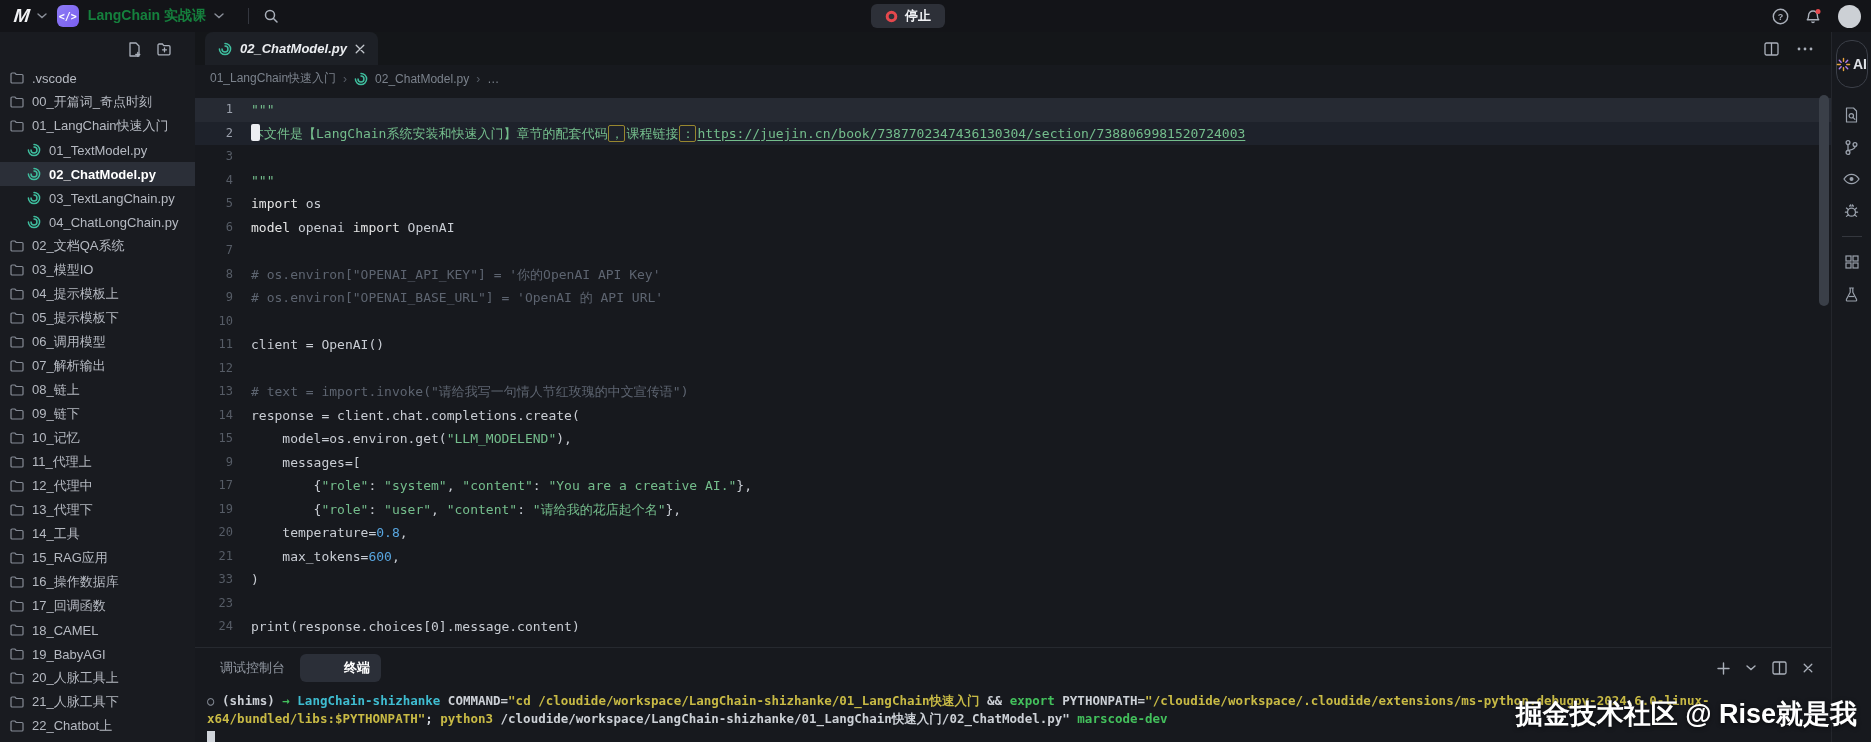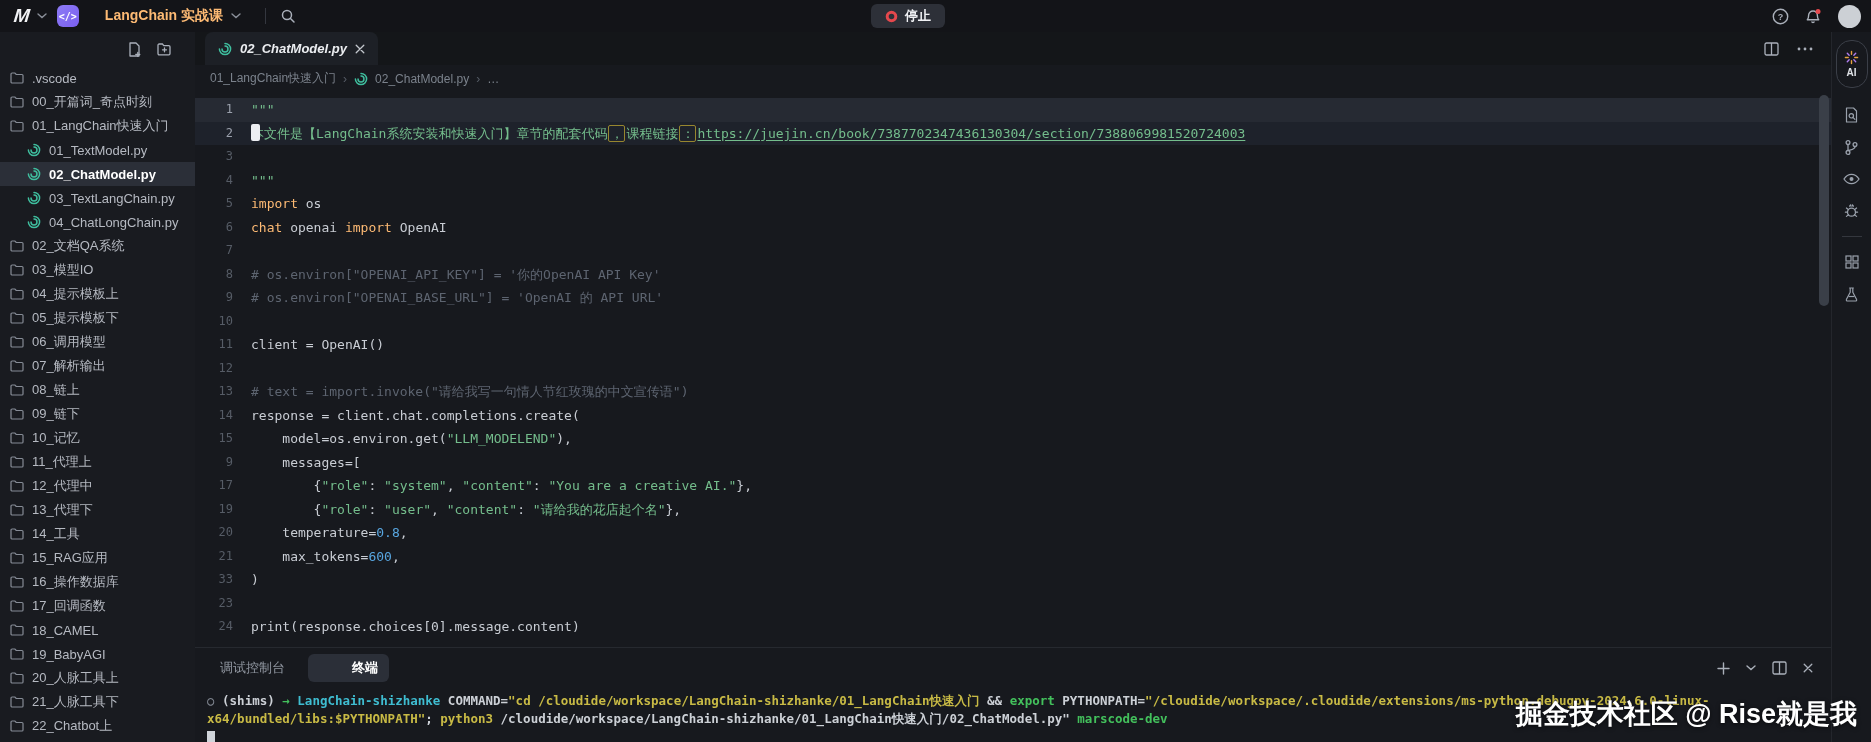--- a/index.html
+++ b/index.html
@@ -10,21 +10,21 @@
     -webkit-font-smoothing:antialiased;
   }
   .icon{display:inline-flex;align-items:center;justify-content:center;color:#aab0ba;}
   
   .topbar{height:32px;display:flex;align-items:center;background:#131418;position:relative;padding-left:14px;}
   .logo{font-weight:800;font-style:italic;font-size:19px;color:#f2f3f5;transform:skewX(-6deg);letter-spacing:-1px;}
   .tb-chev{margin:0 10px 0 8px;color:#8a8f99;}
   .project-icon{width:22px;height:22px;border-radius:6px;background:linear-gradient(135deg,#8d7bf5,#7a5ff0);
     display:flex;align-items:center;justify-content:center;color:#fff;font-size:10px;font-weight:700;
     font-family:"DejaVu Sans Mono",monospace;}
-  .ws-title{margin-left:26px;font-size:14px;font-weight:700;color:#fdba74;}
+  .ws-title{margin-left:9px;font-size:14px;font-weight:700;color:#15803d;}
   .tb-div{width:1px;height:16px;background:#34373f;margin:0 14px;}
   .stop-btn{position:absolute;left:871px;top:4px;height:24px;padding:0 14px;border-radius:6px;background:#2d3038;
     display:flex;align-items:center;gap:7px;color:#f0f1f4;font-size:13px;font-weight:700;cursor:pointer;}
   .topbar-right{margin-left:auto;display:flex;align-items:center;gap:16px;padding-right:10px;}
   .avatar{width:23px;height:23px;border-radius:50%;background:#ccd0d5;}
   
   .workbench{display:flex;height:710px;}
   
   .sidebar{width:195px;flex:none;background:#191b20;display:flex;flex-direction:column;overflow:hidden;}
   .sidebar-header{height:34px;flex:none;display:flex;align-items:center;justify-content:flex-end;gap:15px;padding-right:22px;}
@@ -46,37 +46,37 @@
   .crumb-sep{color:#565c66;}
   
   .editor{flex:1;position:relative;overflow:hidden;background:#17191e;}
   .code{position:absolute;top:0;left:0;right:0;padding-top:6px;font-family:"DejaVu Sans Mono",monospace;font-size:13px;}
   .cl{height:23.5px;line-height:23.5px;display:flex;white-space:pre;}
   .ln{width:38px;flex:none;text-align:right;color:#565c66;font-size:12px;}
   .lc{padding-left:18px;position:relative;}
   .cl.hl-strong{background:#262a33;}
   .cl.hl-soft{background:#1e222b;}
   .cl.hl-strong .ln,.cl.hl-soft .ln{color:#9aa0ac;}
-  .fg{color:#c9cdd4}.kw{color:#fdba74}.str{color:#74bd8c}.com{color:#5d6470}.num{color:#58a6e0}
+  .fg{color:#c9cdd4}.kw{color:#e5e5e5}.str{color:#74bd8c}.com{color:#5d6470}.num{color:#58a6e0}
   .link{text-decoration:underline;text-underline-offset:2px;}
   .uni{border:1px solid #97862f;border-radius:2px;padding:0 1px;margin:0 1px;}
   .cursor{position:relative;z-index:2;display:inline-block;width:9px;height:17px;background:#eceef2;border-radius:2px;margin-right:-9px;vertical-align:-3px;}
   .scroll-thumb{position:absolute;right:2px;top:3px;width:10px;height:211px;border-radius:5px;background:#3a3f48;}
   
   .panel{height:94px;flex:none;border-top:1px solid #26292f;display:flex;flex-direction:column;background:#17191e;}
   .panel-header{height:40px;flex:none;display:flex;align-items:center;gap:8px;padding:0 14px;}
   .panel-tab{font-size:13px;color:#9298a2;padding:5px 11px;border-radius:6px;cursor:pointer;}
   .panel-tab.active{background:#2b2f38;color:#ffffff;font-weight:700;padding-left:44px;}
   .panel-actions{margin-left:auto;display:flex;align-items:center;gap:16px;color:#a9afb9;padding-right:4px;}
   .terminal{flex:1;overflow:hidden;padding:4px 0 0 12px;font-family:"DejaVu Sans Mono",monospace;font-size:12.5px;font-weight:600;line-height:18px;white-space:pre;}
   .t-fg{color:#ccd0d6}.t-dim{color:#7e848e}.t-green{color:#43c05c}.t-cyan{color:#3fbdd1}.t-yellow{color:#c8ba45}
   .t-cursor{display:inline-block;width:8px;height:14px;background:#d0d4da;vertical-align:middle;}
   
   .activitybar{width:39px;flex:none;background:#17191e;border-left:1px solid #24262c;display:flex;flex-direction:column;align-items:center;padding-top:8px;gap:6px;}
-  .ai-pill{width:30px;height:46px;border:1px solid #3b3f48;border-radius:15px;display:flex;flex-direction:column;align-items:center;justify-content:center;gap:2px;color:#dfe2e7;font-size:10px;font-weight:700;margin-bottom:8px;cursor:pointer;}
+  .ai-pill{width:30px;height:46px;border:1px solid #3b3f48;border-radius:15px;display:flex;flex-direction:row;align-items:center;justify-content:center;gap:2px;color:#dfe2e7;font-size:14px;font-weight:700;margin-bottom:8px;cursor:pointer;}
   .ab-icon{width:30px;height:26px;display:flex;align-items:center;justify-content:center;color:#9aa1ac;cursor:pointer;}
   .ab-div{width:20px;height:1px;background:#34373e;margin:6px 0;}
   
   .watermark{position:absolute;top:696px;right:14px;z-index:50;font-size:27px;font-weight:700;color:#ffffff;
     text-shadow:0 1px 4px rgba(0,0,0,.65);white-space:nowrap;}
 </style>
 </head>
 <body>
 
 <div>
@@ -427,21 +427,21 @@
           <span class="crumb">…</span>
         </div>
 
       <div class="editor">
         <div class="code" id="code">
             <div class="cl hl-strong"><span class="ln">1</span><span class="lc"><span class="str">"""</span></span></div>
             <div class="cl hl-soft"><span class="ln">2</span><span class="lc"><span class="cursor"></span><span class="str">本文件是【LangChain系统安装和快速入门】章节的配套代码</span><span class="str uni">，</span><span class="str">课程链接</span><span class="str uni">：</span><span class="str link">https://juejin.cn/book/7387702347436130304/section/7388069981520724003</span></span></div>
             <div class="cl"><span class="ln">3</span></div>
             <div class="cl"><span class="ln">4</span><span class="lc"><span class="str">"""</span></span></div>
             <div class="cl"><span class="ln">5</span><span class="lc"><span class="kw">import</span><span class="fg"> os</span></span></div>
-            <div class="cl"><span class="ln">6</span><span class="lc"><span class="kw">chat</span><span class="fg"> openai </span><span class="kw">import</span><span class="fg"> OpenAI</span></span></div>
+            <div class="cl"><span class="ln">6</span><span class="lc"><span class="kw">model</span><span class="fg"> openai </span><span class="kw">import</span><span class="fg"> OpenAI</span></span></div>
             <div class="cl"><span class="ln">7</span><span class="lc"></span></div>
             <div class="cl"><span class="ln">8</span><span class="lc"><span class="com"># os.environ["OPENAI_API_KEY"] = '你的OpenAI API Key'</span></span></div>
             <div class="cl"><span class="ln">9</span><span class="lc"><span class="com"># os.environ["OPENAI_BASE_URL"] = 'OpenAI 的 API URL'</span></span></div>
             <div class="cl"><span class="ln">10</span><span class="lc"></span></div>
             <div class="cl"><span class="ln">11</span><span class="lc"><span class="fg">client = OpenAI()</span></span></div>
             <div class="cl"><span class="ln">12</span><span class="lc"></span></div>
             <div class="cl"><span class="ln">13</span><span class="lc"><span class="com"># text = import.invoke("请给我写一句情人节红玫瑰的中文宣传语")</span></span></div>
             <div class="cl"><span class="ln">14</span><span class="lc"><span class="fg">response = client.chat.completions.create(</span></span></div>
             <div class="cl"><span class="ln">15</span><span class="lc"><span class="fg">    model=os.environ.get(</span><span class="str">"LLM_MODELEND"</span><span class="fg">),</span></span></div>
             <div class="cl"><span class="ln">9</span><span class="lc"><span class="fg">    messages=[</span></span></div>
@@ -451,21 +451,21 @@
             <div class="cl"><span class="ln">21</span><span class="lc"><span class="fg">    max_tokens=</span><span class="num">600</span><span class="fg">,</span></span></div>
             <div class="cl"><span class="ln">33</span><span class="lc"><span class="fg">)</span></span></div>
             <div class="cl"><span class="ln">23</span><span class="lc"></span></div>
             <div class="cl"><span class="ln">24</span><span class="lc"><span class="fg">print(response.choices[0].message.content)</span></span></div>
           </div>
         <div class="scroll-thumb"></div>
       </div>
 
       <div class="panel">
         <div class="panel-header">
-          <span id="panel-tabs" style="display:flex;gap:12px;text-align:center;">
+          <span id="panel-tabs" style="display:flex;gap:4px;text-align:center;">
               <span class="panel-tab">调试控制台</span>
               <span class="panel-tab active">终端</span>
             </span>
           <div class="panel-actions">
             <span class="icon">
                 <svg width="13" height="13" viewBox="0 0 13 13">
                   <path d="M6.5 1v11M1 6.5h11" stroke="currentColor" stroke-width="1.4" stroke-linecap="round"></path>
                 </svg>
               </span>
             <span class="icon">

